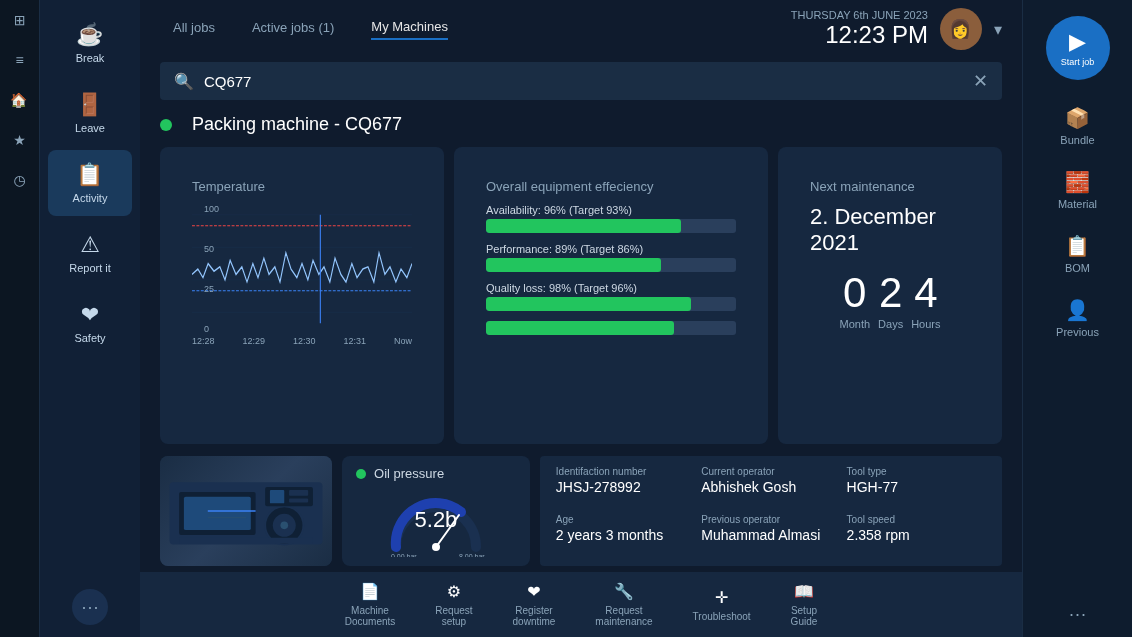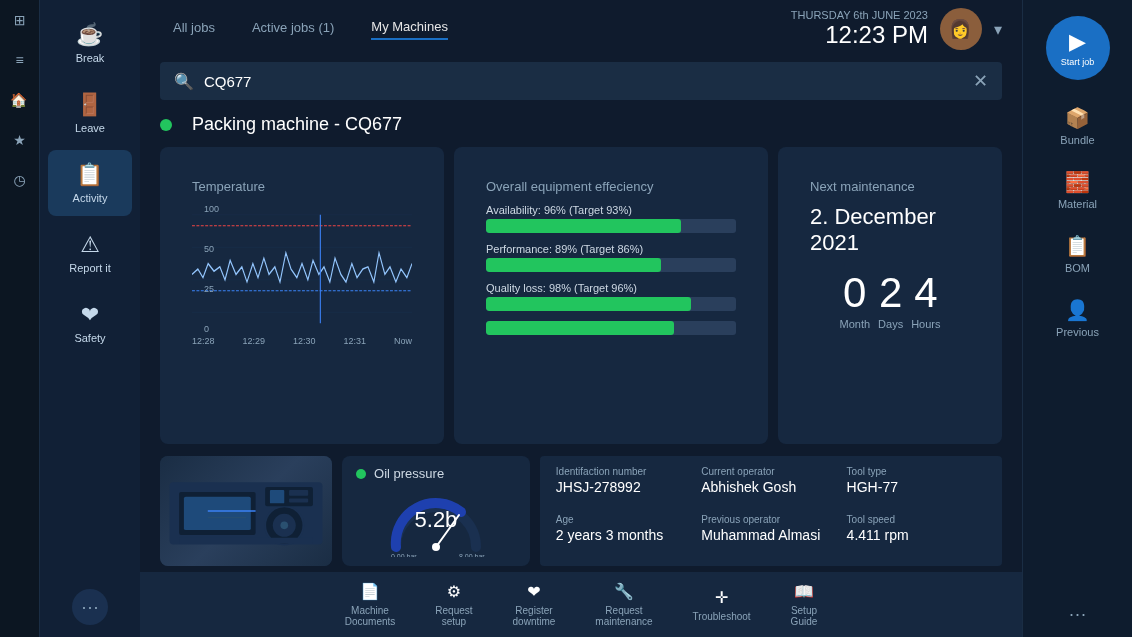--- a/index.html
+++ b/index.html
@@ -665,21 +665,21 @@
       <div class="info-item">
         <div class="info-item-label">Age</div>
         <div class="info-item-value">2 years 3 months</div>
       </div>
       <div class="info-item">
         <div class="info-item-label">Previous operator</div>
         <div class="info-item-value">Muhammad Almasi</div>
       </div>
       <div class="info-item">
         <div class="info-item-label">Tool speed</div>
-        <div class="info-item-value">4.411 rpm</div>
+        <div class="info-item-value">2.358 rpm</div>
       </div>
     </div>
   </div>
 
   <div class="bottom-bar">
     <div class="bottom-action">
       <div class="bottom-action-icon">📄</div>
       <div class="bottom-action-label">Machine<br>Documents</div>
     </div>
     <div class="bottom-action">

